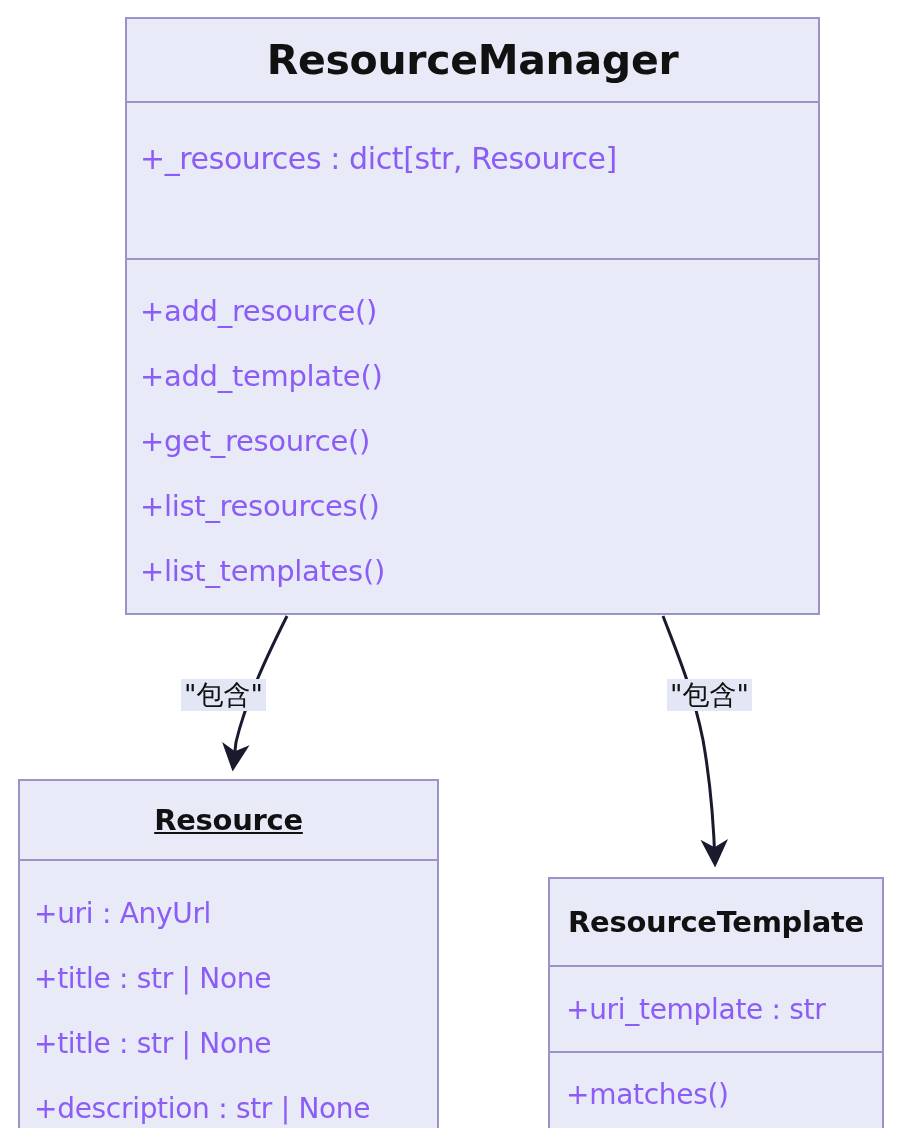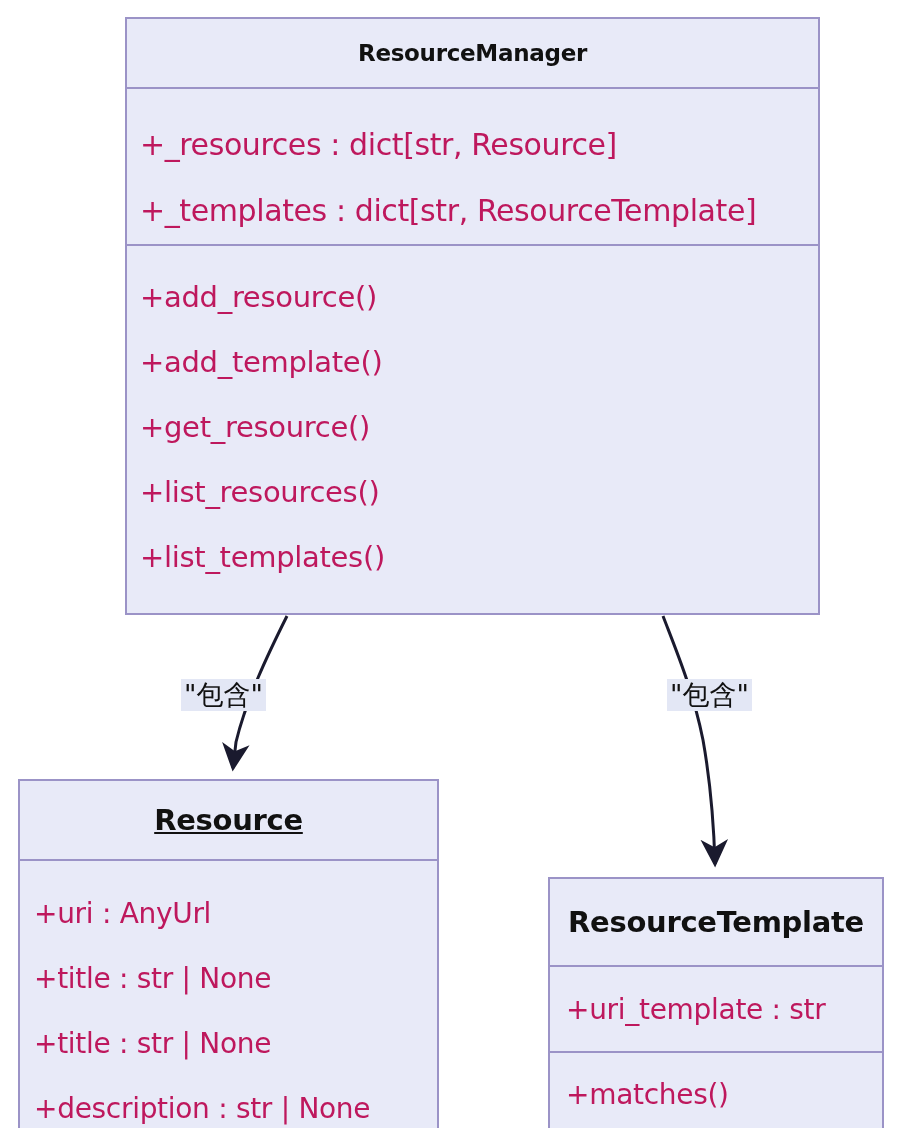--- a/index.html
+++ b/index.html
@@ -45,36 +45,36 @@
   .uml-title {
     text-align: center;
     font-weight: bold;
     color: #111111;
     display: flex;
     align-items: center;
     justify-content: center;
   }
 
   .uml-row {
-    color: #be185d;
+    color: #8b5cf6;
     white-space: nowrap;
     display: flex;
     align-items: center;
   }
 
   
   #class-resourcemanager {
     left: 125px;
     top: 17px;
     width: 695px;
     height: 598px;
   }
   #class-resourcemanager .uml-title {
-    height: 68px;
-    font-size: 23px;
+    height: 82px;
+    font-size: 41px;
     letter-spacing: -0.3px;
   }
   #class-resourcemanager .attrs {
     height: 157px;
     padding: 22px 0 0 13px;
   }
   #class-resourcemanager .attrs .uml-row {
     font-size: 30px;
     height: 66px;
     letter-spacing: -0.4px;
@@ -170,21 +170,20 @@
 
   <path d="M 663,616 C 676,650 693,690 703,740 C 711,785 714,830 715,864" fill="none" stroke="#1a1a2e" stroke-width="3" marker-end="url(#arrowhead)"></path>
 </svg>
 
 <div class="uml-class" id="class-resourcemanager">
 
   <div class="uml-compartment uml-title">ResourceManager</div>
 
   <div class="uml-compartment attrs">
     <div class="uml-row">+_resources : dict[str, Resource]</div>
-    <div class="uml-row">+_templates : dict[str, ResourceTemplate]</div>
   </div>
 
   <div class="uml-compartment methods">
     <div class="uml-row">+add_resource()</div>
     <div class="uml-row">+add_template()</div>
     <div class="uml-row">+get_resource()</div>
     <div class="uml-row">+list_resources()</div>
     <div class="uml-row">+list_templates()</div>
   </div>
 </div>

